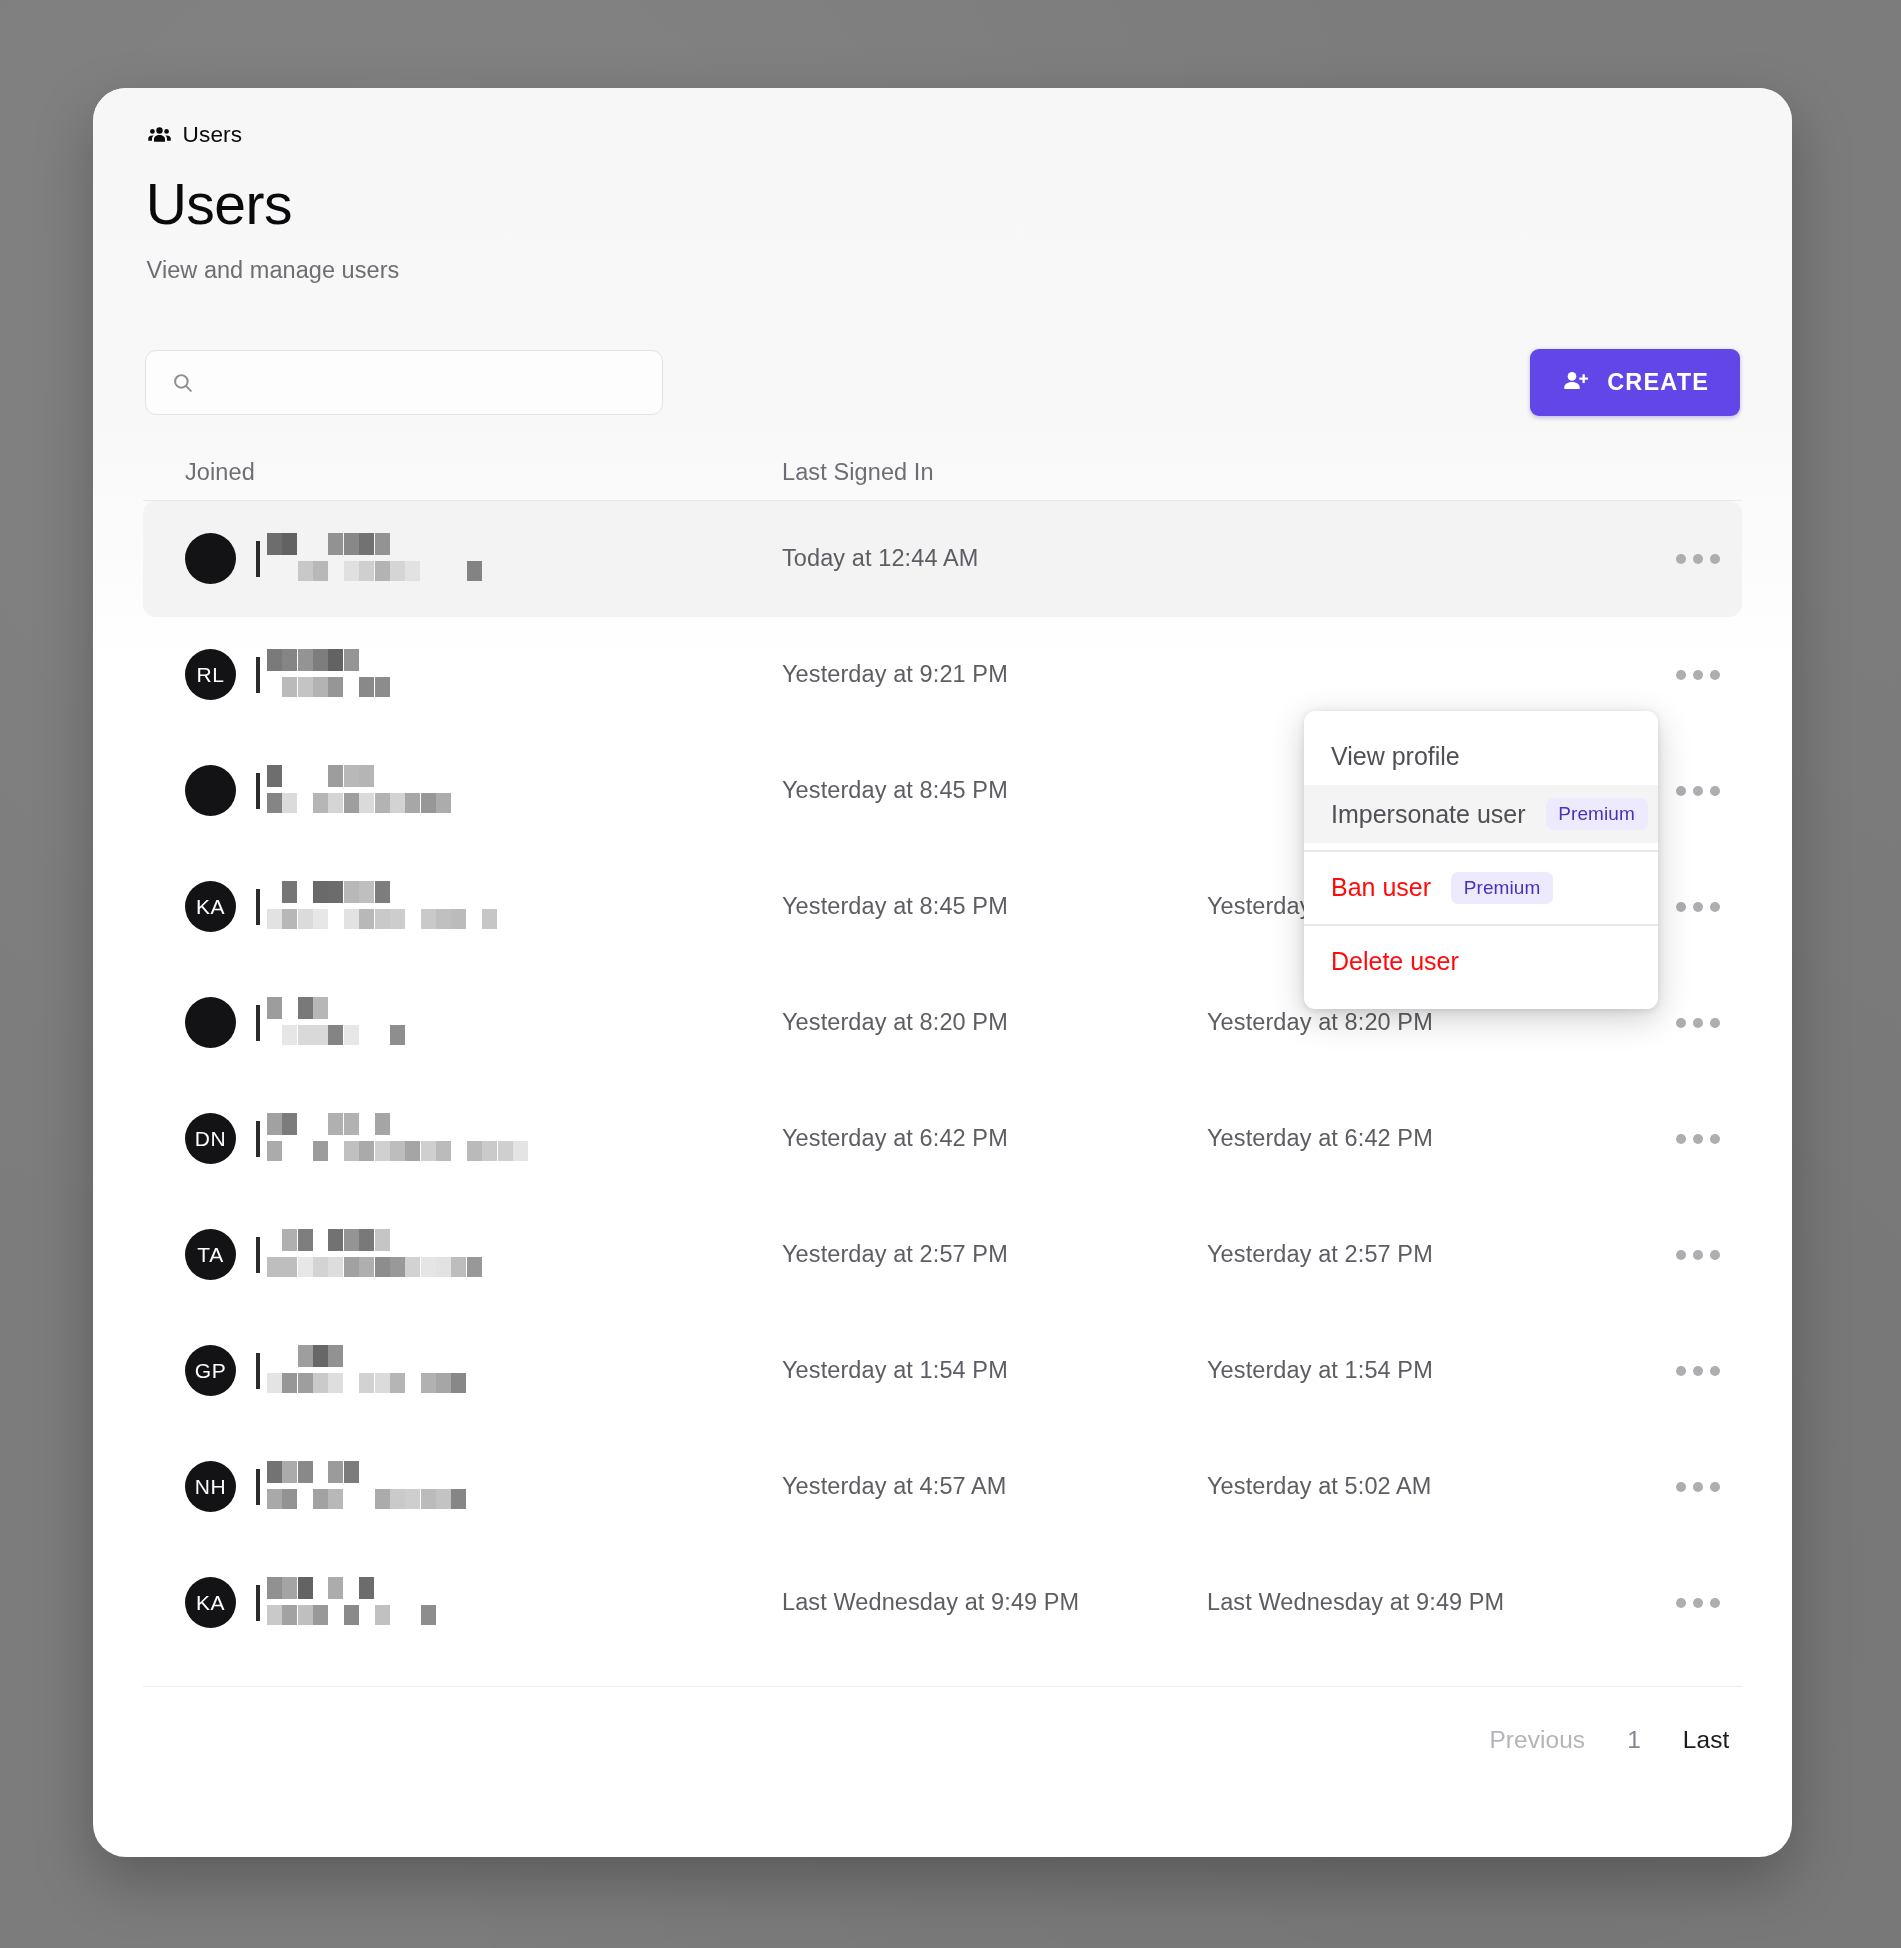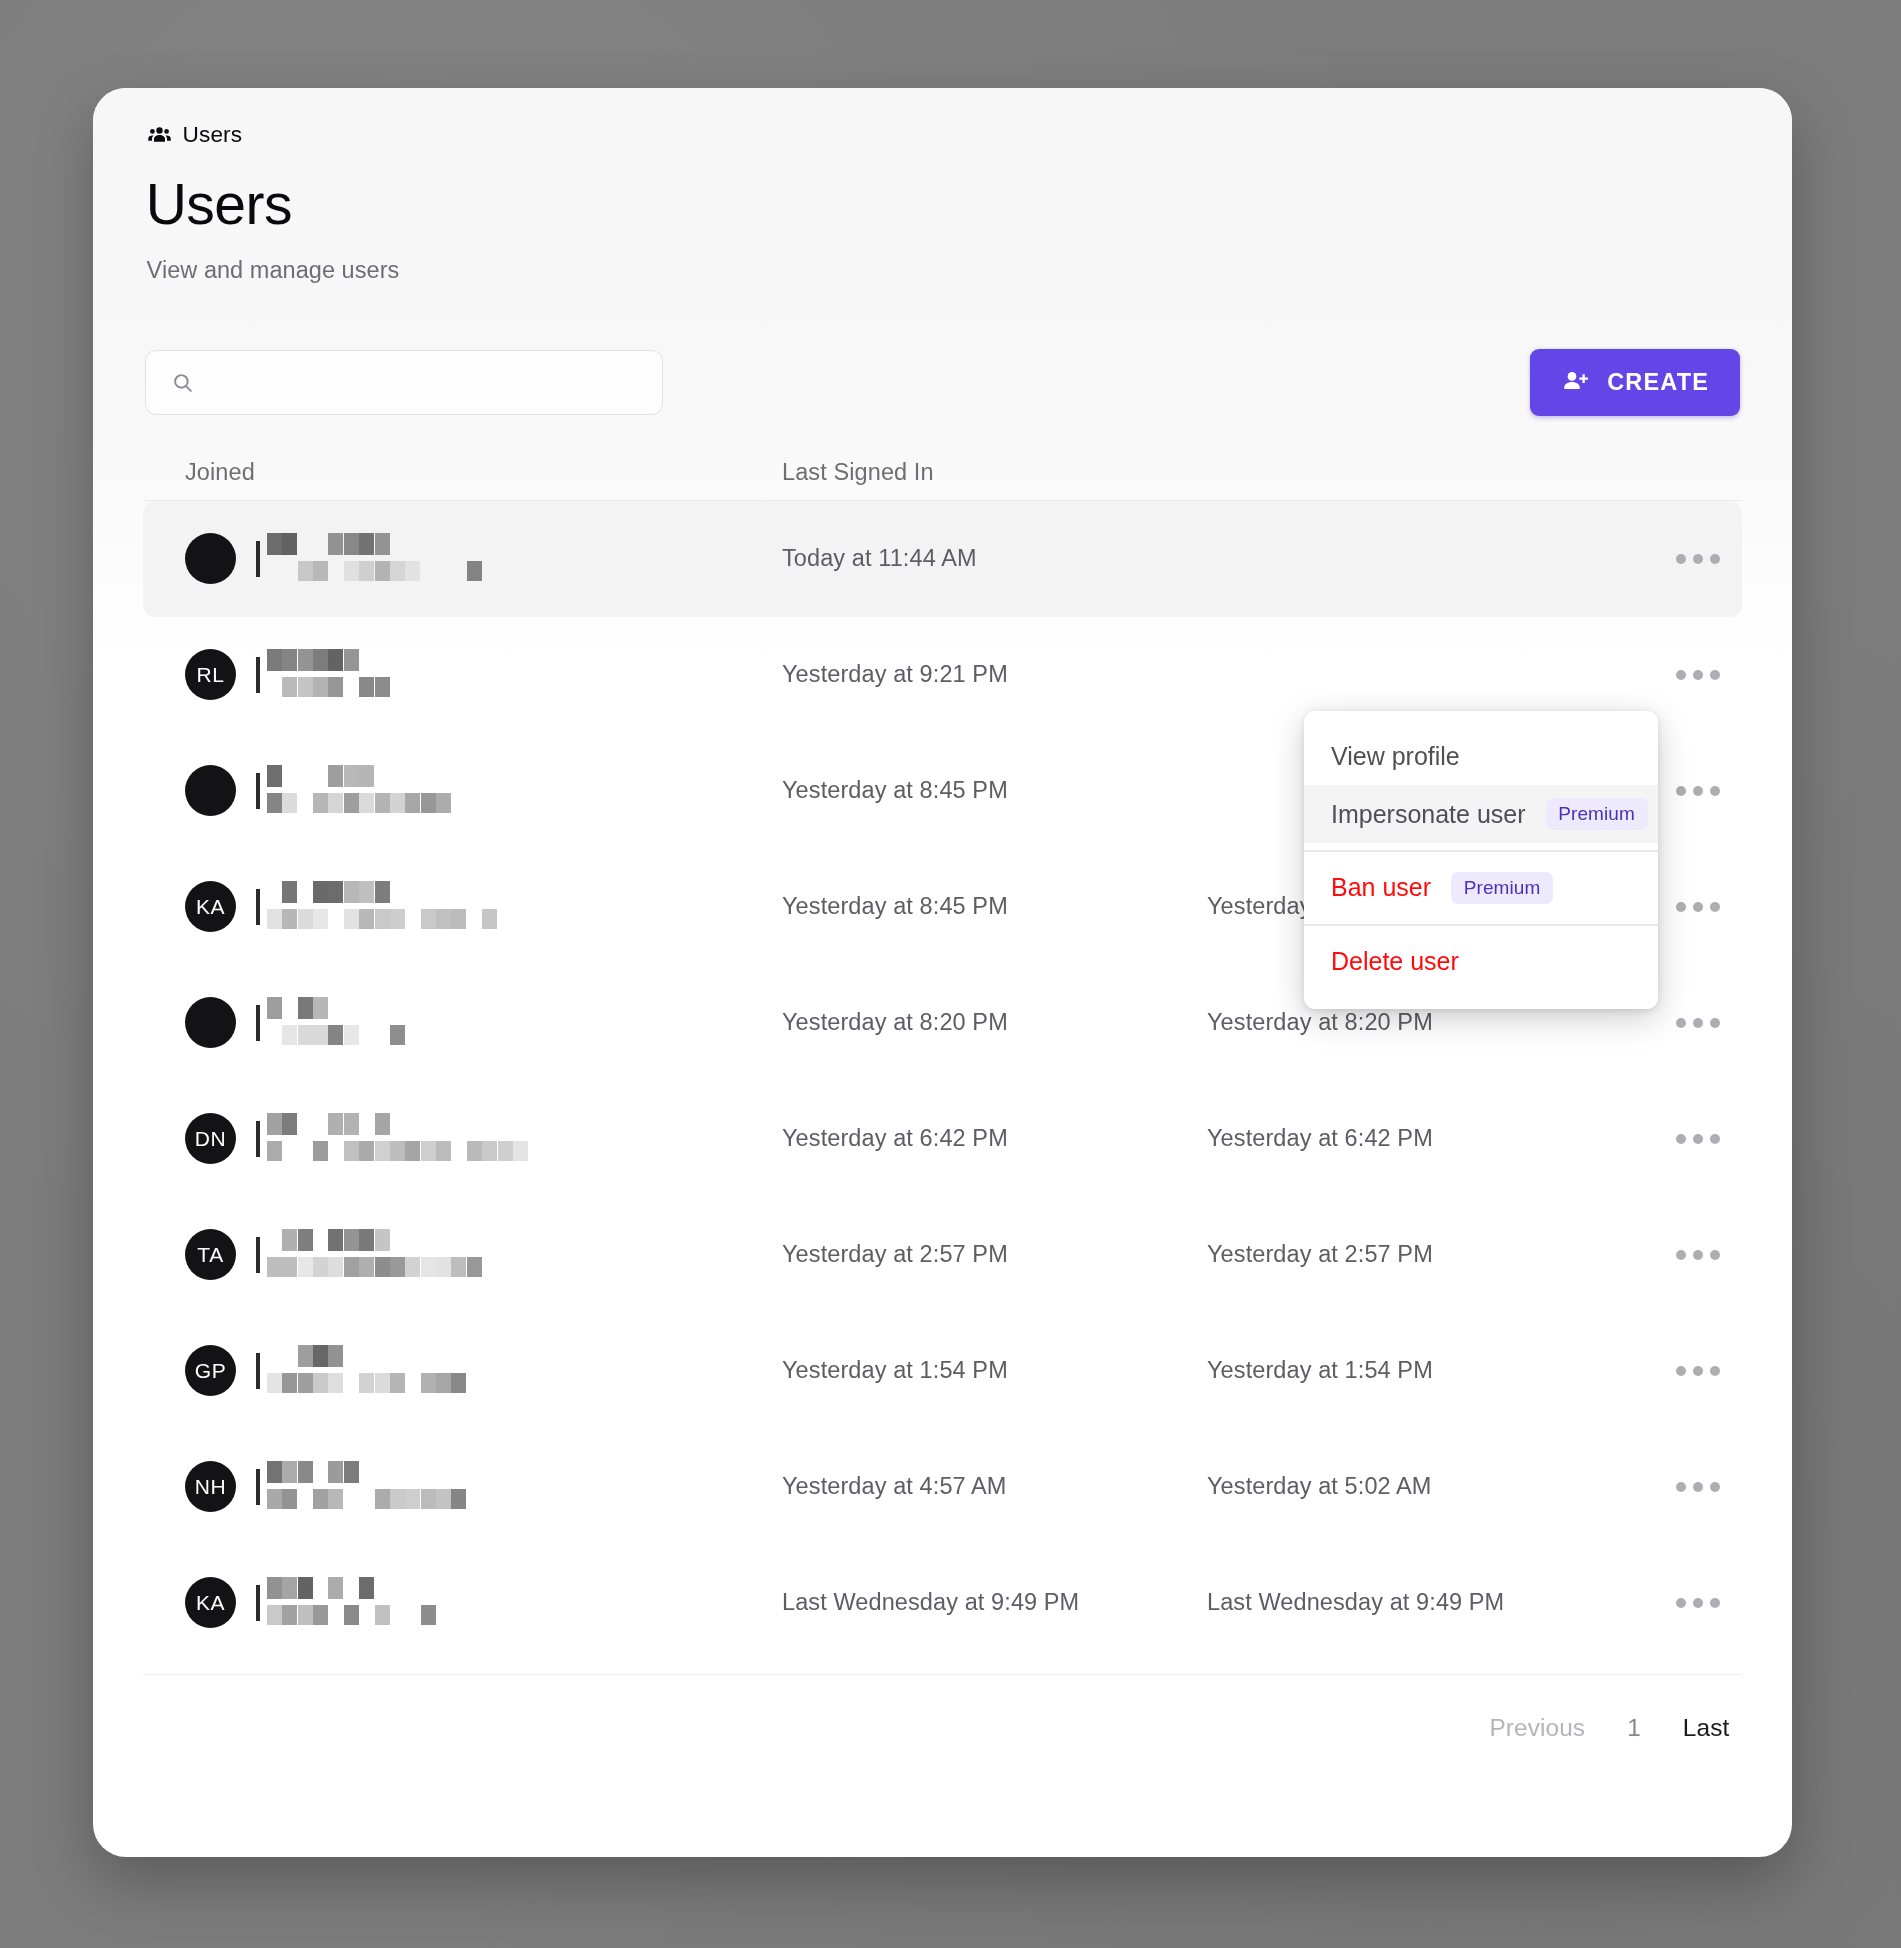--- a/index.html
+++ b/index.html
@@ -247,21 +247,21 @@
   .kebab span {
     width: 10px; height: 10px;
     border-radius: 50%;
     background: #adadb2;
     display: block;
   }
 
   
   #pagination-wrap {
     border-top: 1.4px solid #eeeef0;
-    margin-top: 13px;
+    margin-top: 25px;
     height: 107px;
     display: flex;
     align-items: center;
     justify-content: flex-end;
     gap: 42px;
     padding-right: 12.7px;
   }
   #pagination-wrap .pg {
     font-size: 24.4px;
     cursor: pointer;
@@ -383,21 +383,21 @@
                 <i style="left: 42px; top: 31px; width: 15.4px; height: 20px; background: rgb(197, 197, 197);"></i>
                 <i style="left: 57px; top: 31px; width: 15.4px; height: 20px; background: rgb(179, 179, 179);"></i>
                 <i style="left: 88px; top: 31px; width: 15.4px; height: 20px; background: rgb(223, 223, 223);"></i>
                 <i style="left: 103px; top: 31px; width: 15.4px; height: 20px; background: rgb(204, 204, 204);"></i>
                 <i style="left: 119px; top: 31px; width: 15.4px; height: 20px; background: rgb(174, 174, 174);"></i>
                 <i style="left: 134px; top: 31px; width: 15.4px; height: 20px; background: rgb(211, 211, 211);"></i>
                 <i style="left: 149px; top: 31px; width: 15.4px; height: 20px; background: rgb(225, 225, 225);"></i>
                 <i style="left: 211px; top: 31px; width: 15.4px; height: 20px; background: rgb(122, 122, 122);"></i>
               </div>
             </div>
-            <div class="cell-date">Today at 11:44 AM</div>
+            <div class="cell-date">Today at 12:44 AM</div>
             <div class="cell-date"></div>
             <div class="cell-actions">
               <button class="kebab">
                 <span></span>
                 <span></span>
                 <span></span>
               </button>
             </div>
           </div>
           <div class="table-row row-grid">

